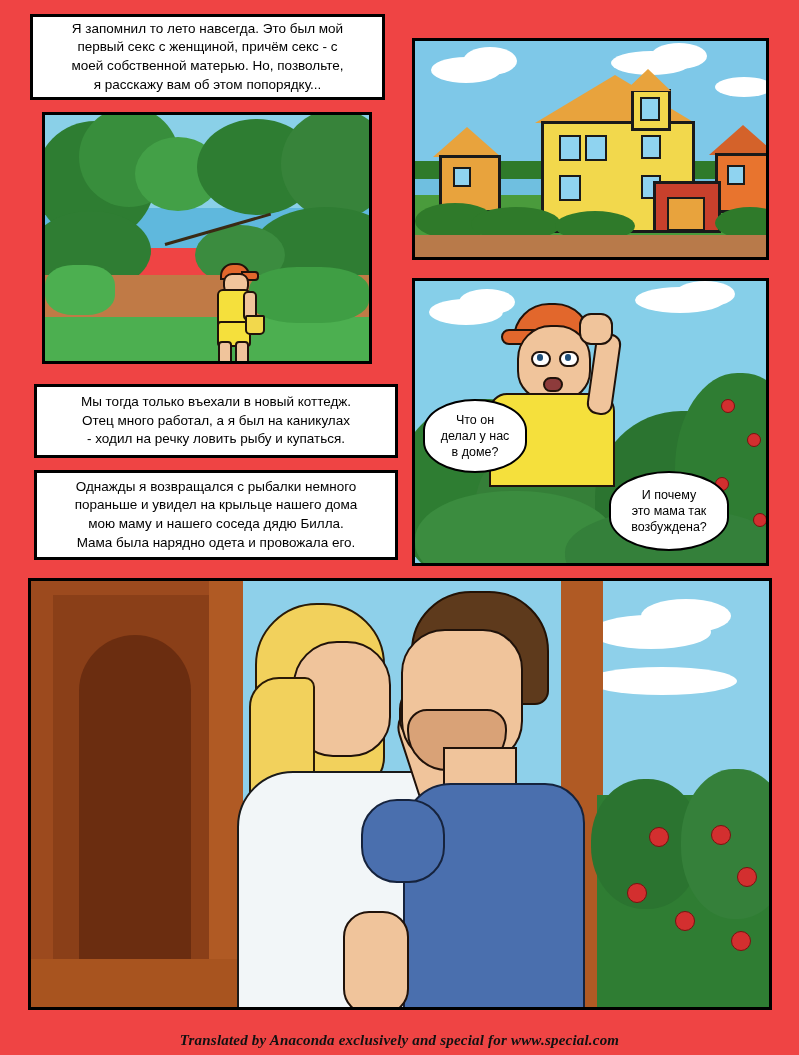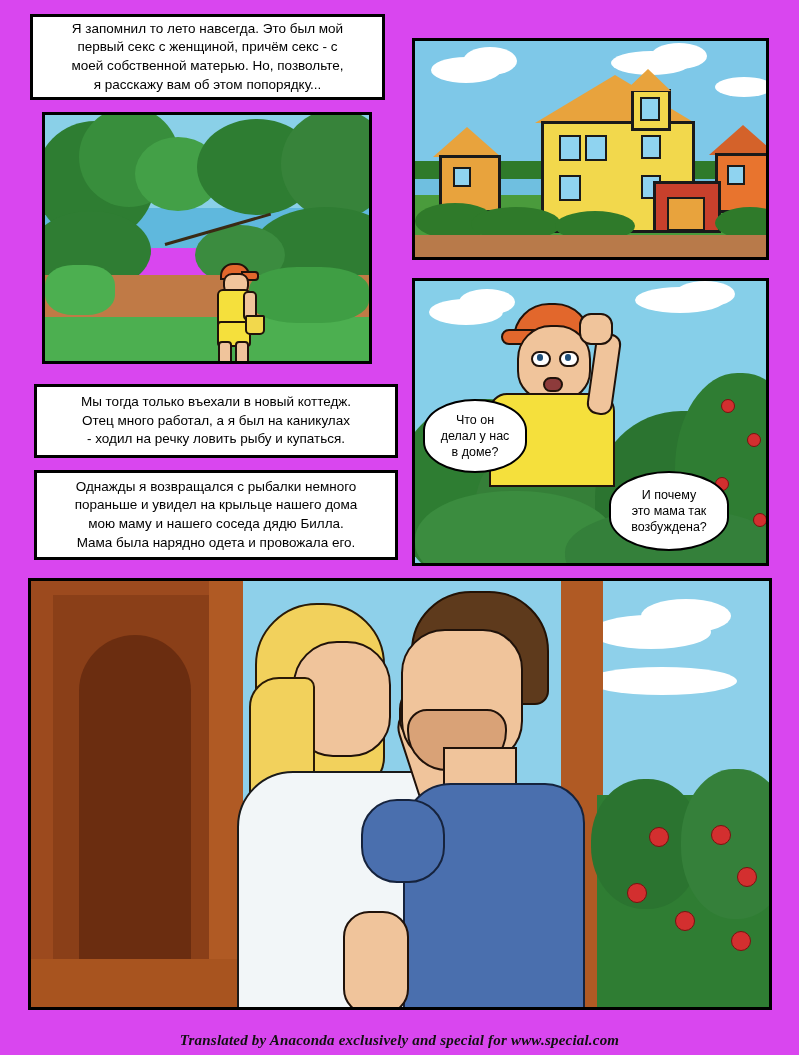--- a/index.html
+++ b/index.html
@@ -12,21 +12,21 @@
     height: 1055px;
     position: relative;
     font-family: "Liberation Sans", sans-serif;
     overflow: hidden;
   }
   .page {
     position: absolute;
     left: 0; top: 0;
     width: 799px;
     height: 1055px;
-    background: #d946ef;
+    background: #ef4444;
   }
 
   
   .panel {
     position: absolute;
     box-sizing: border-box;
     border: 3px solid #000;
     overflow: hidden;
   }
 

